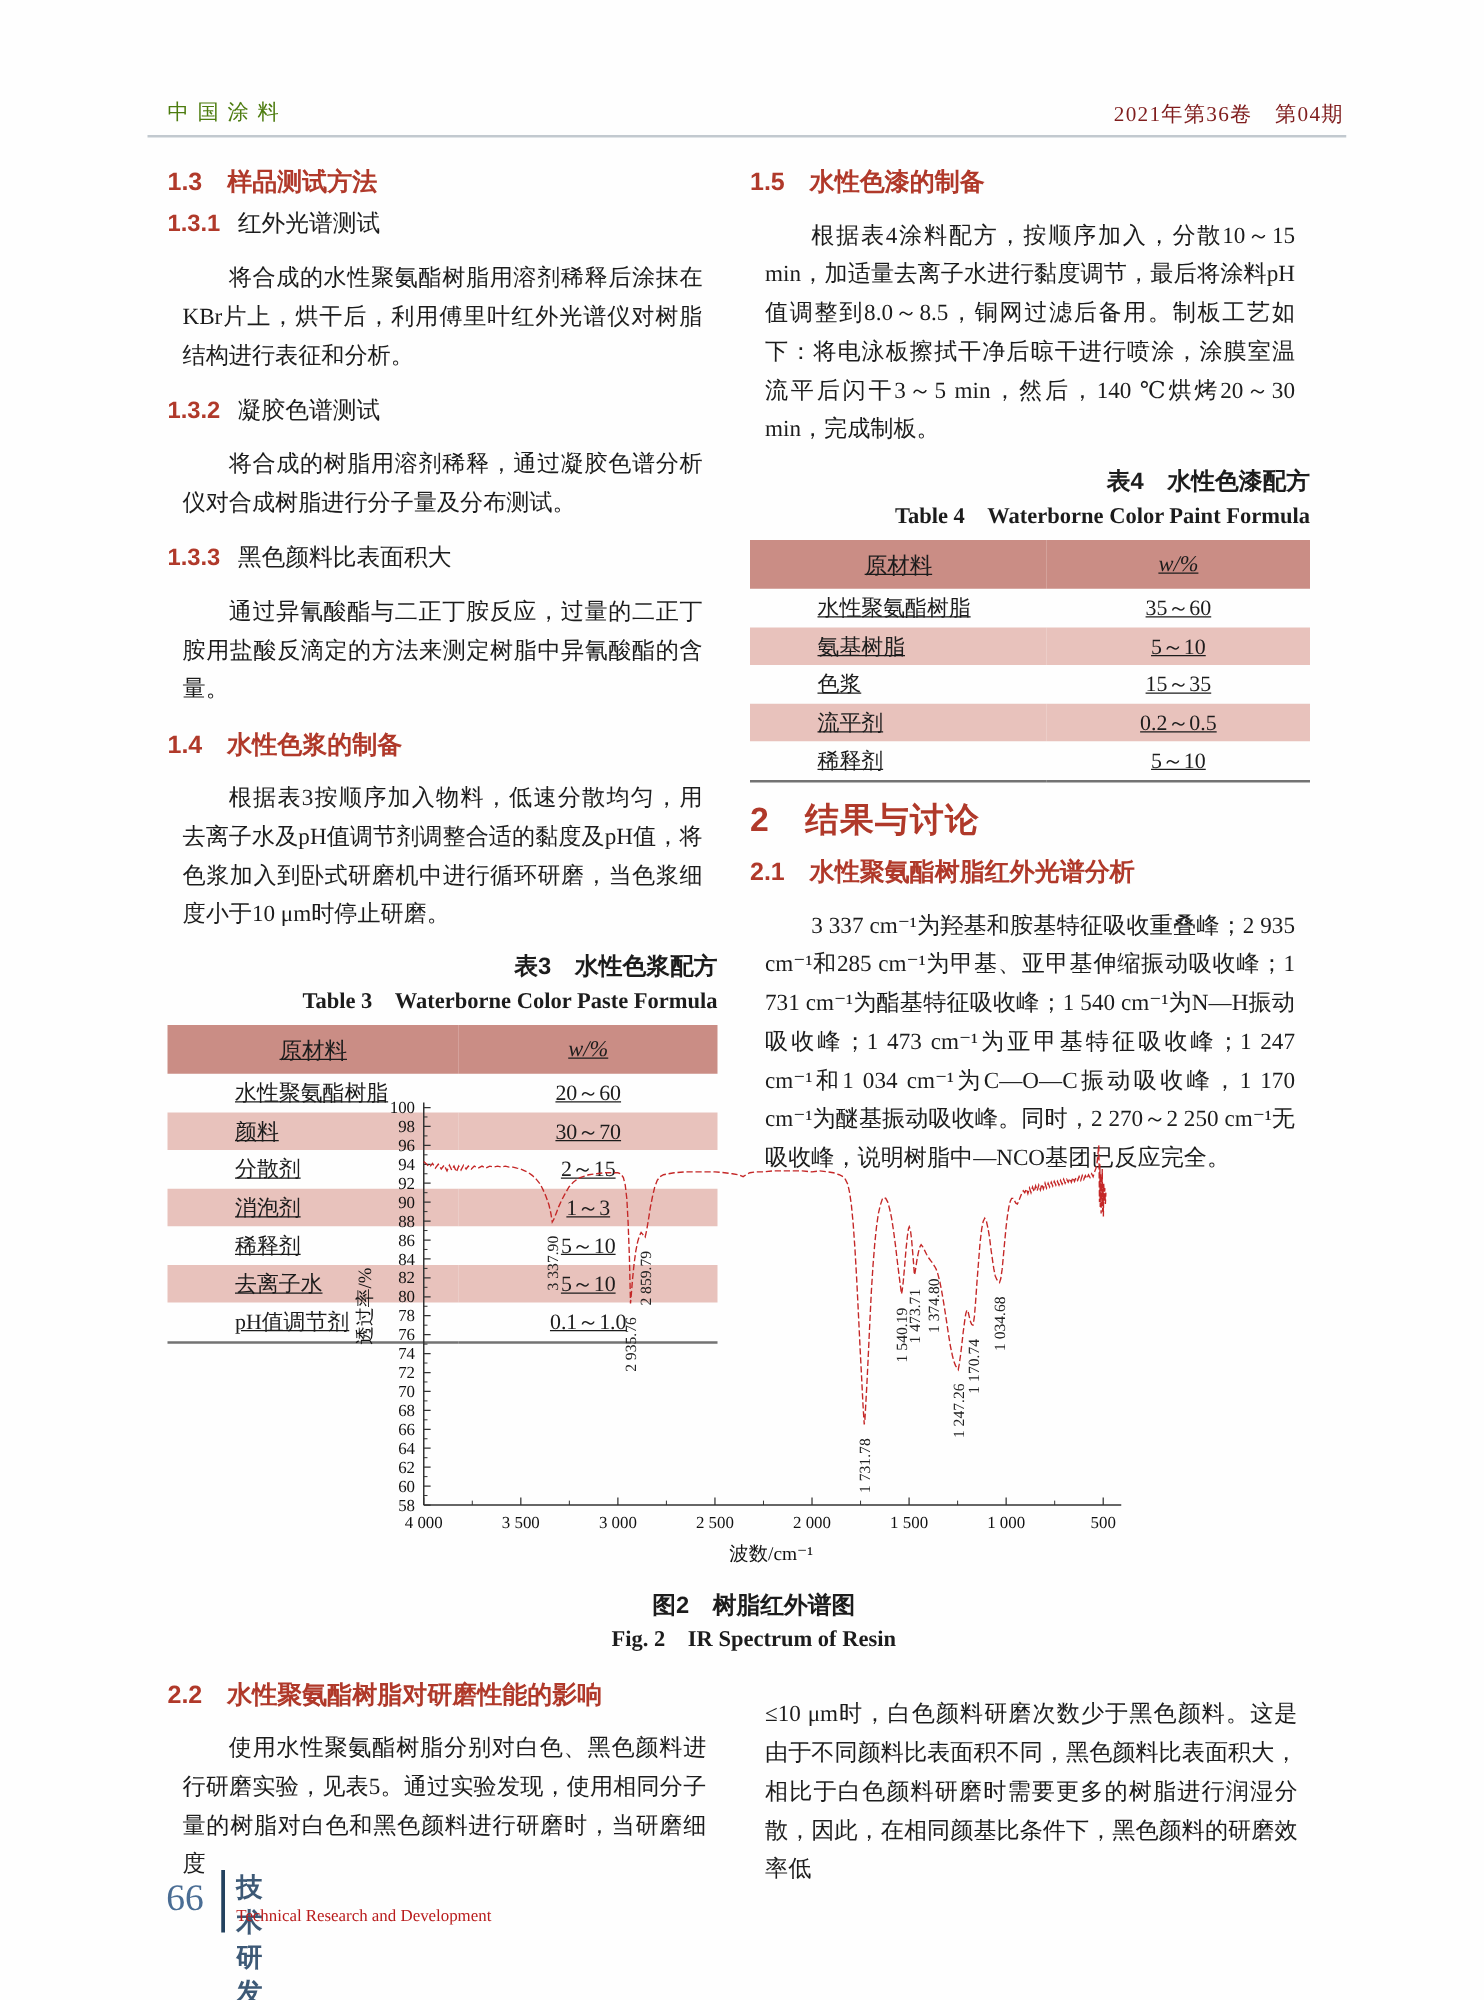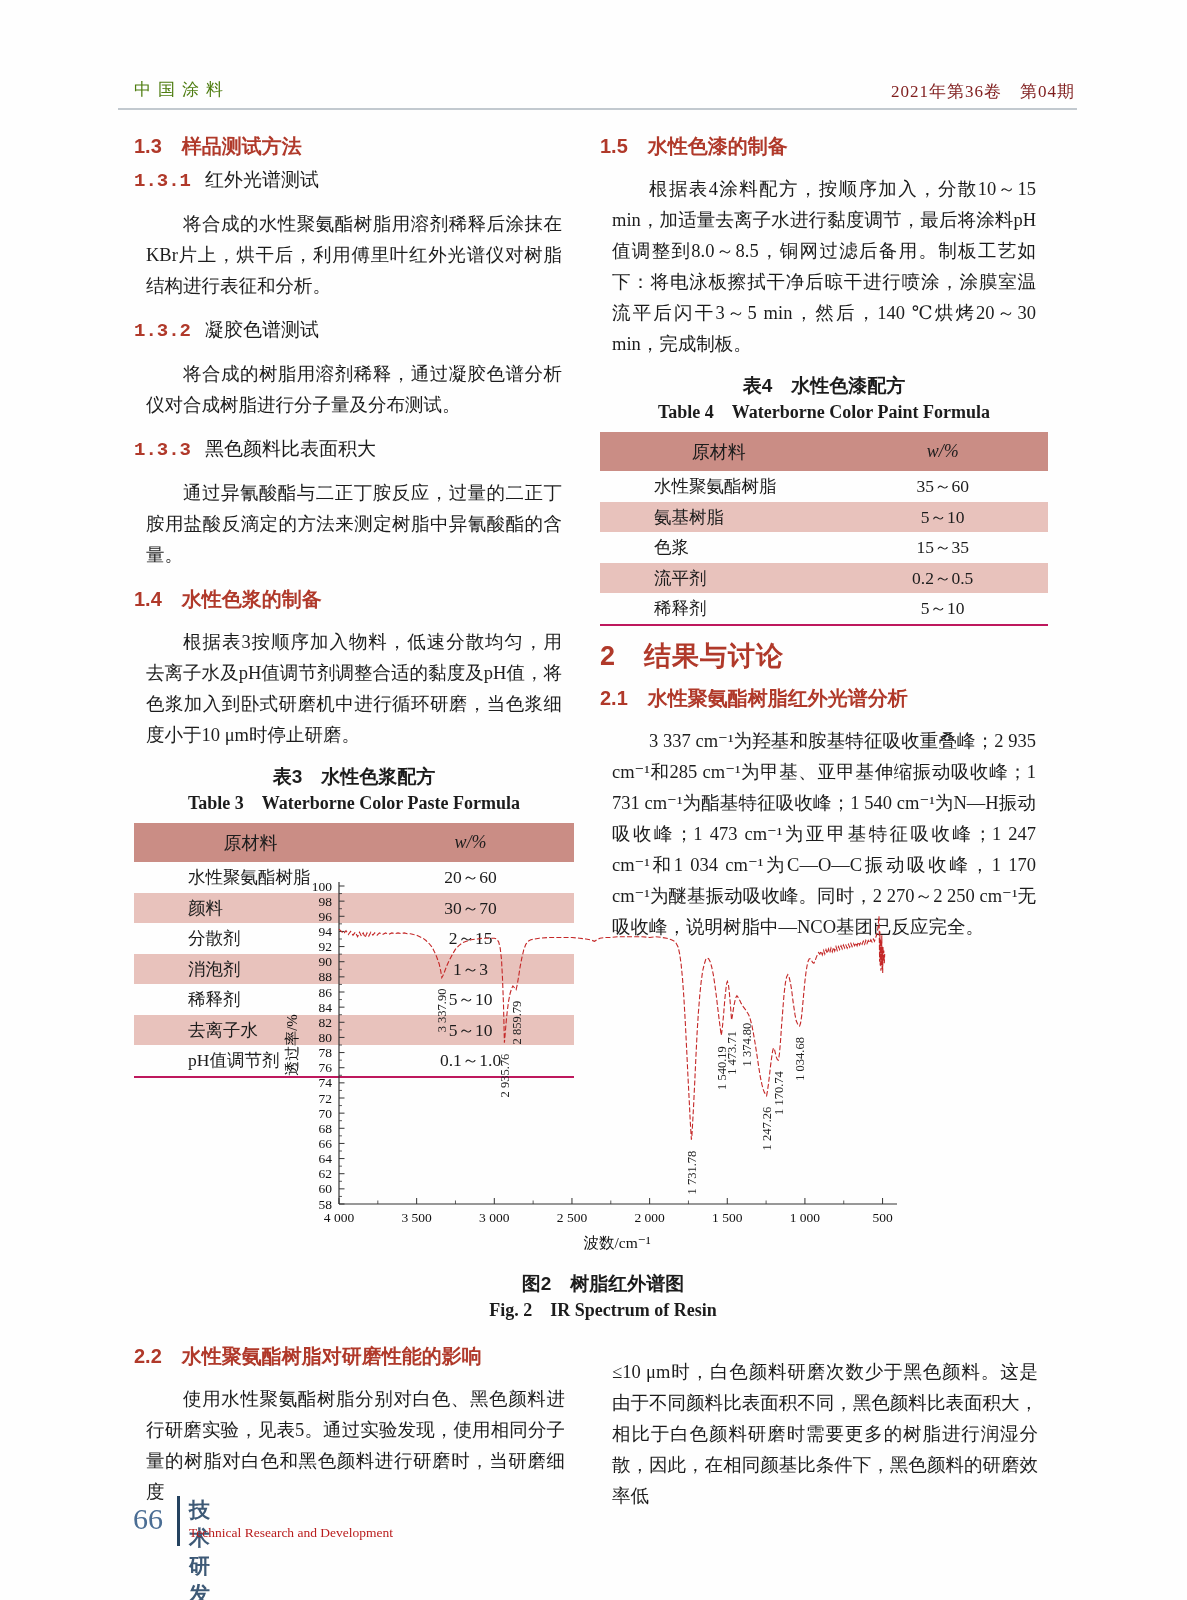--- a/index.html
+++ b/index.html
@@ -20,27 +20,27 @@
   #col-left  { left:134px; top:126px; }
   #col-right { left:600px; top:126px; width:448px; }
 
   p.body-text { font-size:18.5px; line-height:31px; text-align:justify; text-indent:2em; margin:12px; }
   p.no-indent { text-indent:0; }
 
   .section-h { font-size:20px; line-height:32px; margin:4px 0 2px; color:#b0392a; font-weight:bold;
                font-family:"Liberation Sans","DejaVu Sans",sans-serif; }
   .big-h { font-size:27px; line-height:44px; margin:8px 0 0; letter-spacing:1px; }
   .sub-h { font-size:19px; line-height:32px; margin:0; }
-  .sub-h .num { color:#b0392a; font-family:Liberation Mono, monospace; font-weight:bold; margin-right:14px; }
-
-  
-  .tbl-caption { text-align:center; }
+  .sub-h .num { color:#b0392a; font-family:Liberation Sans, sans-serif; font-weight:bold; margin-right:14px; }
+
+  
+  .tbl-caption { text-align:right; }
   .cap-zh { font-family:"Liberation Sans","DejaVu Sans",sans-serif; font-weight:bold; font-size:19px; line-height:27px; }
   .cap-en { font-weight:bold; font-size:18px; line-height:26px; }
-  table.formula-table { width:100%; border-collapse:collapse; margin-top:7px; border-bottom:2px solid #be185d; }
+  table.formula-table { width:100%; border-collapse:collapse; margin-top:7px; border-bottom:2px solid #737373;text-decoration:underline; }
   table.formula-table th {
     background:#ca8d85; font-weight:normal; font-size:18px; height:37px; text-align:center;
   }
   table.formula-table th:last-child { font-style:italic; }
   table.formula-table td { font-size:17.5px; height:28.5px; }
   table.formula-table td:first-child { text-align:left; padding-left:54px; width:53%; }
   table.formula-table td:last-child  { text-align:center; }
   table.formula-table tbody tr:nth-child(even) { background:#e8c2bc; }
 
   

